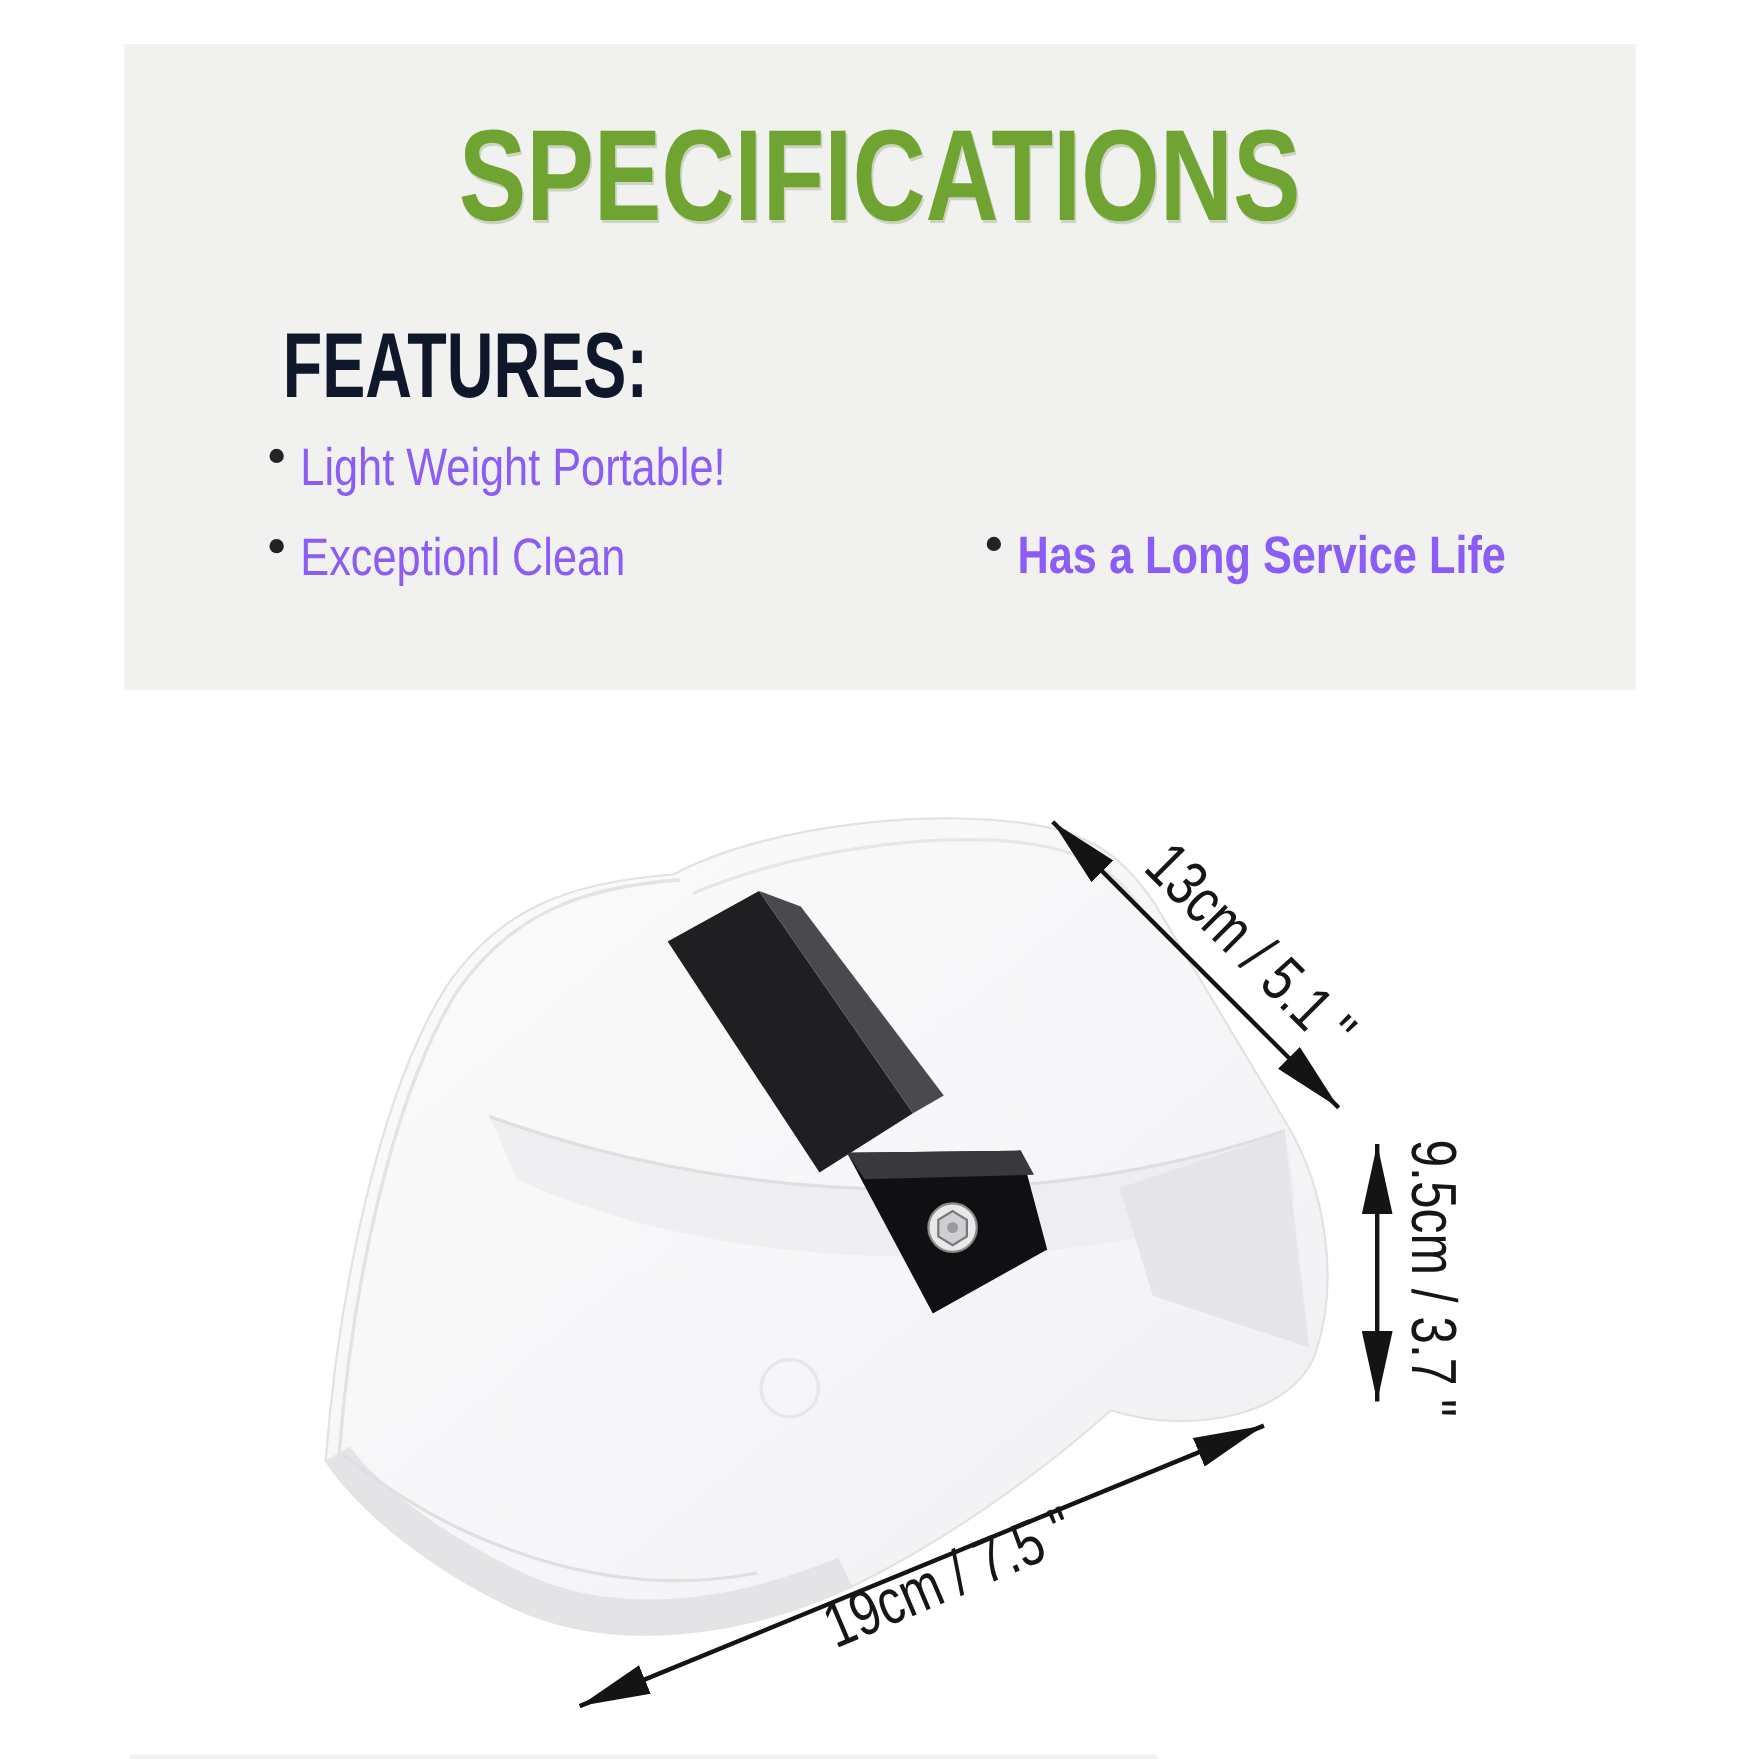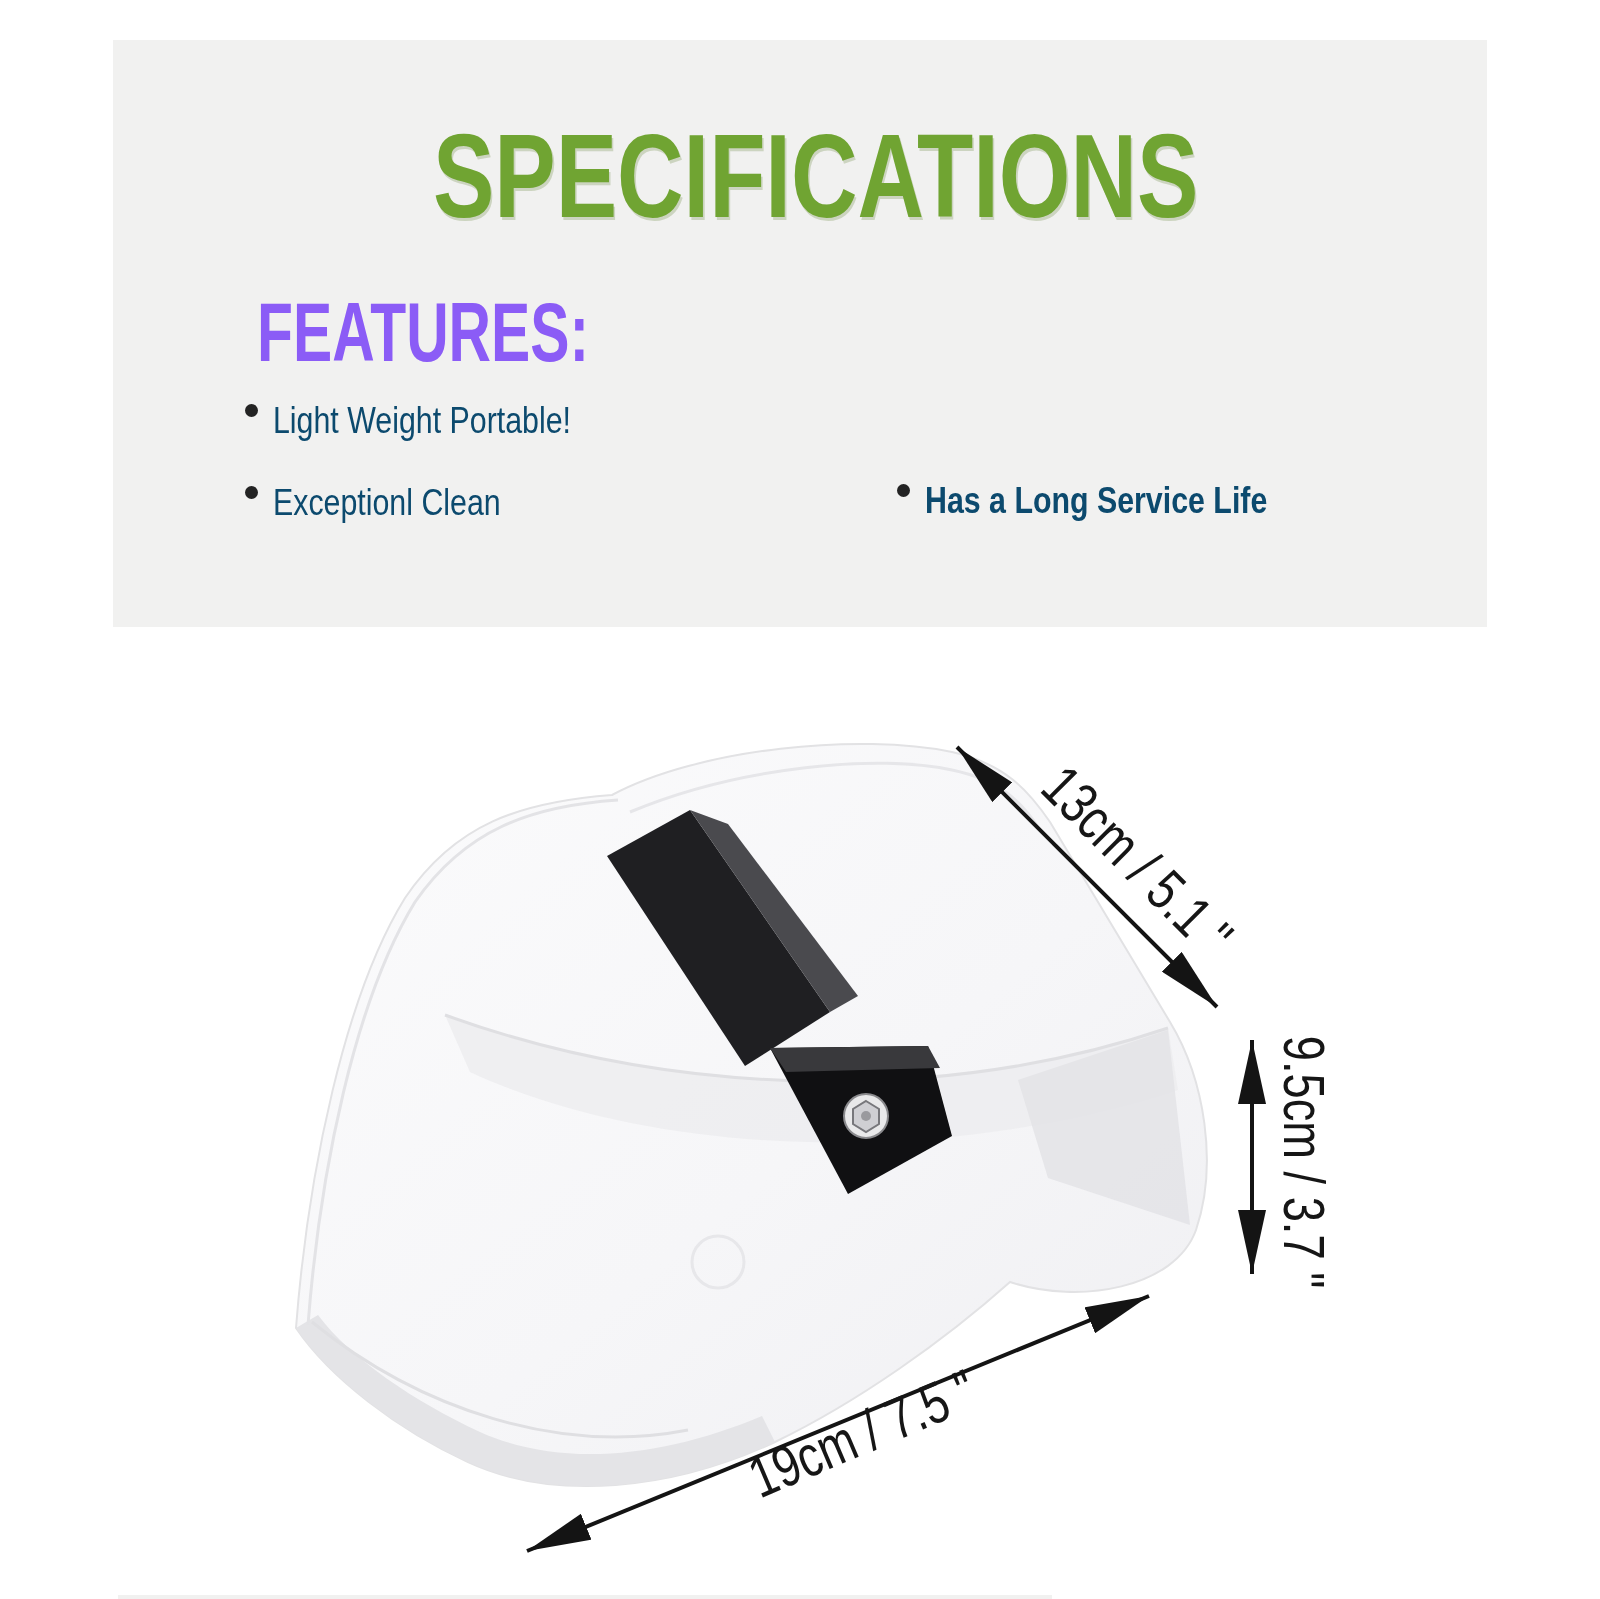--- a/index.html
+++ b/index.html
@@ -1,29 +1,29 @@
 <!DOCTYPE html>
 <html style="--accent: #70a432; --panel-bg: #f1f1f0;"><head>
 <meta charset="utf-8">
 <style>
   html,body{margin:0;padding:0;background:#ffffff;}
   .page{position:relative;width:1600px;height:1599px;overflow:hidden;
         font-family:"Liberation Sans", sans-serif;background:#ffffff;}
   .panel{position:absolute;left:113px;top:40px;width:1374px;height:587px;
          background:var(--panel-bg,#f1f1f0);}
-  .title{position:absolute;left:0;top:56px;width:100%;margin:16px;text-align:center;
+  .title{position:absolute;left:0;top:56px;width:100%;margin:0;text-align:center;
          font-size:118px;font-weight:bold;line-height:1.1;color:var(--accent,#70a432);
          white-space:nowrap;}
   .squeeze-title{display:inline-block;transform:scaleX(0.78);transform-origin:50% 50%;
          text-shadow:2px 3px 0 rgba(96,128,48,0.25);}
   .features-heading{position:absolute;left:144px;top:250px;margin:0;
-         font-size:84px;font-weight:bold;line-height:1;color:#8b5cf6;white-space:nowrap;}
+         font-size:84px;font-weight:bold;line-height:1;color:#0f172a;white-space:nowrap;}
   .squeeze-head{display:inline-block;transform:scaleX(0.70);transform-origin:0 50%;}
-  .bullet-item{position:absolute;white-space:nowrap;font-size:37px;line-height:1;
-         color:#0c4a6e;}
+  .bullet-item{position:absolute;white-space:nowrap;font-size:48px;line-height:1;
+         color:#8b5cf6;}
   .dot{display:inline-block;width:13px;height:13px;border-radius:50%;
        background:#232323;margin-right:15px;vertical-align:0.42em;}
   .squeeze-b{display:inline-block;transform:scaleX(0.82);transform-origin:0 50%;}
   .scene{position:absolute;left:0;top:0;width:1600px;height:1599px;}
   .next-edge{position:absolute;left:118px;top:1595px;width:934px;height:4px;
        background:#f1f1f0;}
   svg text{font-family:"Liberation Sans", sans-serif;}
 </style>
 </head>
 <body>

